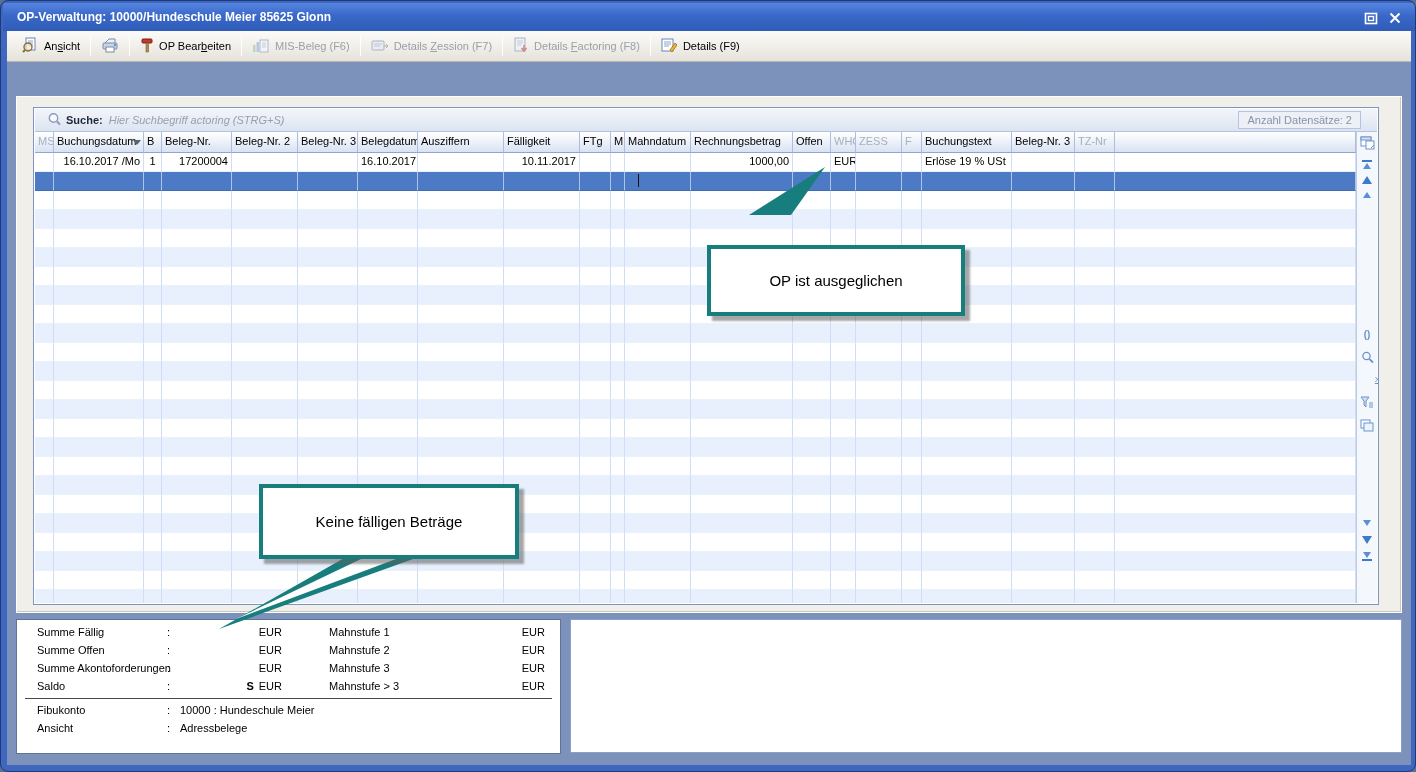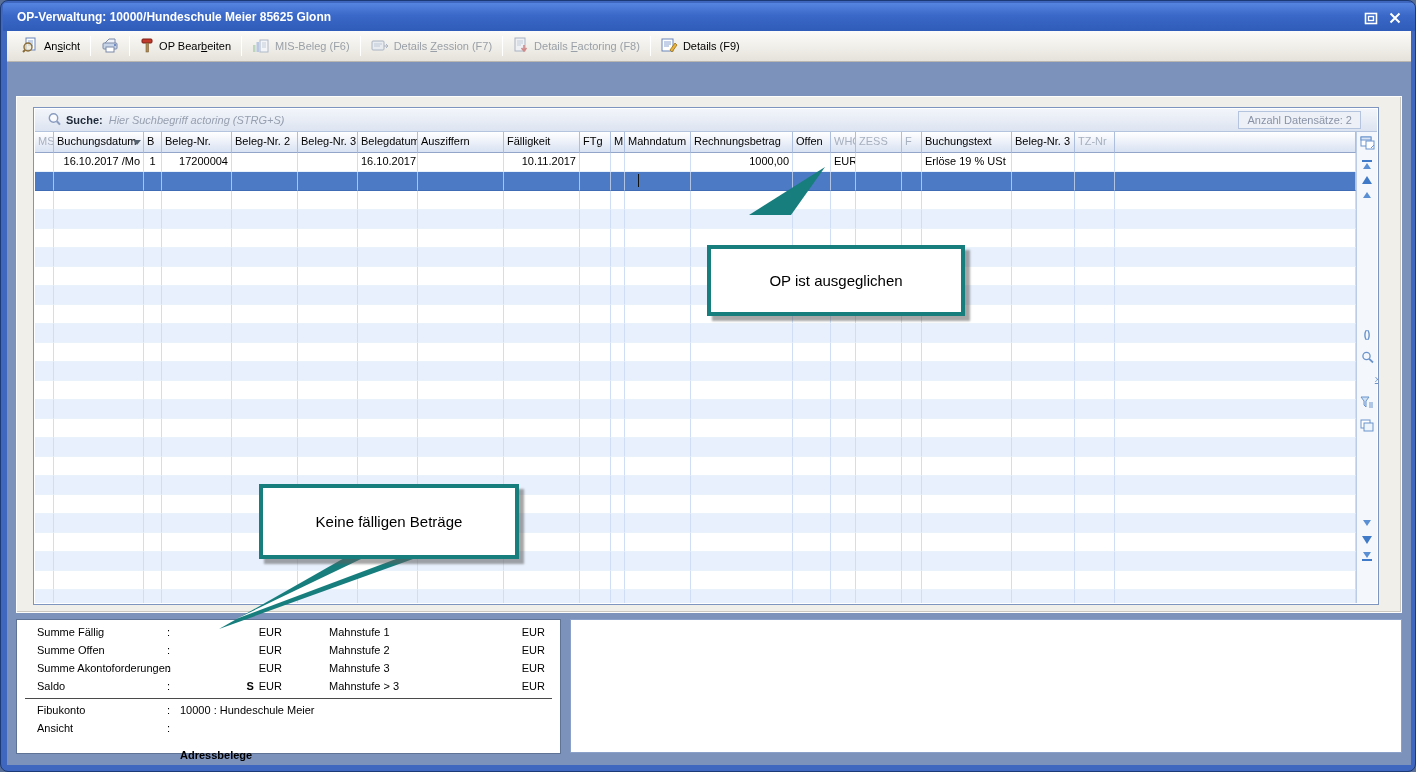--- a/index.html
+++ b/index.html
@@ -89,21 +89,21 @@
   .s-amt{position:absolute;left:170px;width:95px;text-align:right;}
   .s-sign{font-weight:bold;margin-right:5px;}
   .s-mahn{position:absolute;left:312px;}
   .s-mcur{position:absolute;left:455px;width:73px;text-align:right;}
   .sum-divider{position:absolute;left:8px;right:8px;top:78px;border-top:1px solid #4a4a4a;}
   .info-row{position:relative;height:18px;}
   .info-rows{position:absolute;left:0;top:84px;right:0;}
   .i-label{position:absolute;left:20px;}
   .i-colon{position:absolute;left:150px;}
   .i-value{position:absolute;left:163px;}
-  .i-value.bold{font-weight:bold;margin-top:27px;}
+  .i-value.bold{font-weight:normal;}
 </style>
 </head>
 <body>
 
 <div class="win">
 
   <div class="titlebar">
     <span>OP-Verwaltung: 10000/Hundeschule Meier  85625 Glonn</span>
     <div class="win-controls">
       <span class="win-btn">

